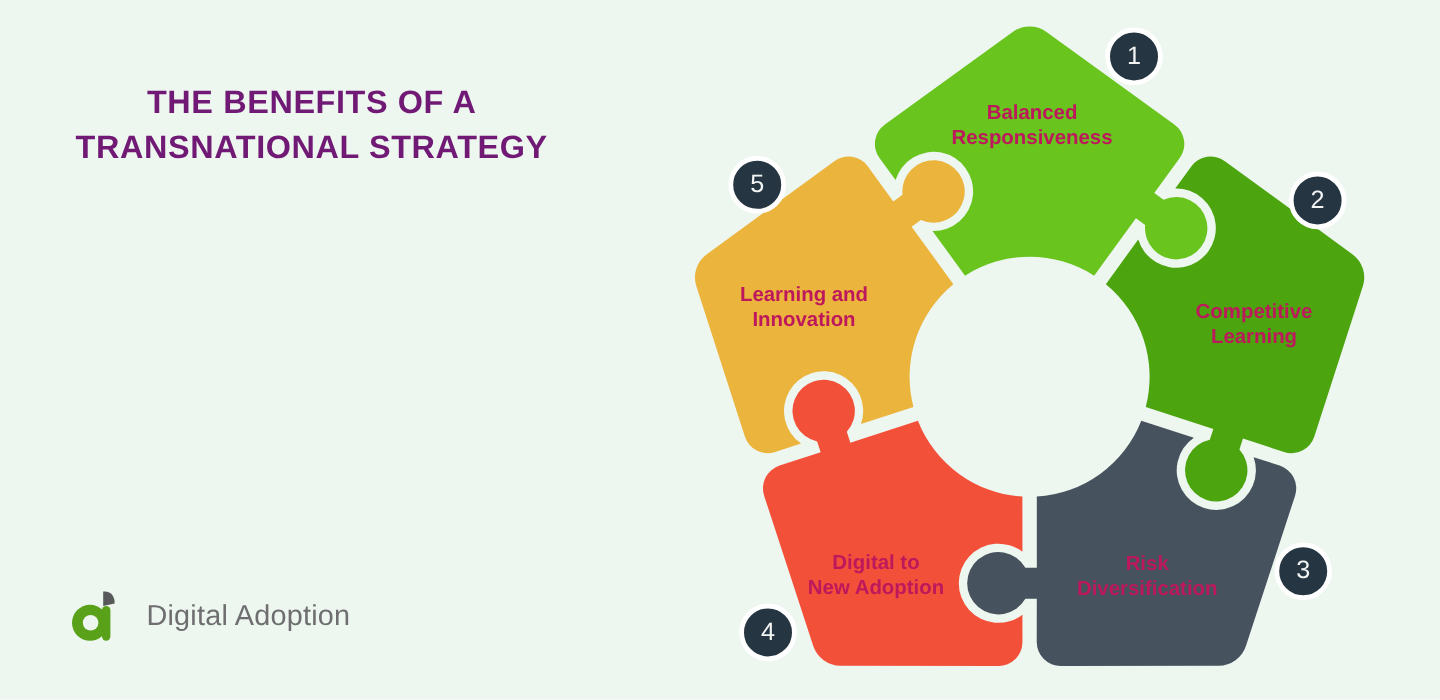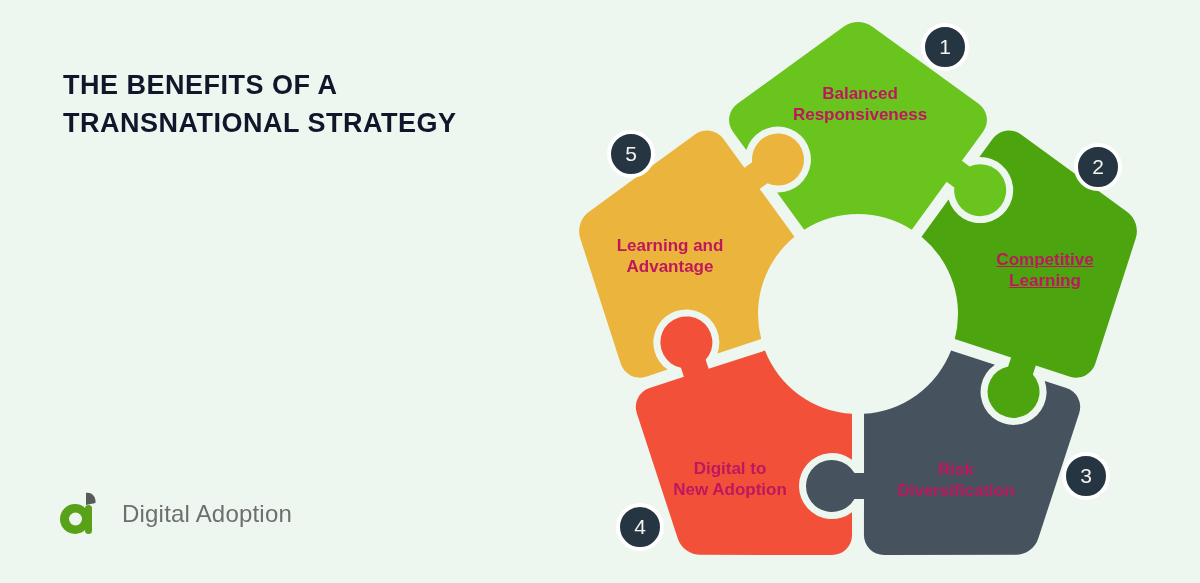--- a/index.html
+++ b/index.html
@@ -43,58 +43,58 @@
     color:#6e6e70;
     font-size:24px;
     letter-spacing:0.2px;
   }
 </style>
 </head>
 <body>
 
 <div class="canvas" style="background: rgb(238, 246, 240);">
 
-  <div class="title" style="color: #0f172a;">
+  <div class="title" style="color: #701a75; text-align: center;">
     <div>THE BENEFITS OF A</div>
     <div>TRANSNATIONAL STRATEGY</div>
   </div>
 
   <svg id="puzzle" width="1200" height="583" viewBox="0 0 1200 583">
       <path d="M -53.8 -84.3 L -80.9 -121.5 A 33 33 0 1 0 -111.7 -163.9 L -125.1 -182.3 A 20 20 0 0 1 -120.6 -210.3 L -14.1 -287.4 A 24 24 0 0 1 14.1 -287.4 L 120.6 -210.3 A 20 20 0 0 1 125.1 -182.3 L 103.9 -153.2 L 111.6 -147.6 A 26 26 0 1 1 96.3 -126.6 L 88.6 -132.2 L 53.8 -84.3 A 100 100 0 0 0 -53.8 -84.3 Z" fill="#69c41e" transform="translate(858 314) rotate(0)"></path>
       <path d="M -53.8 -84.3 L -80.9 -121.5 A 33 33 0 1 0 -111.7 -163.9 L -125.1 -182.3 A 20 20 0 0 1 -120.6 -210.3 L -14.1 -287.4 A 24 24 0 0 1 14.1 -287.4 L 120.6 -210.3 A 20 20 0 0 1 125.1 -182.3 L 103.9 -153.2 L 111.6 -147.6 A 26 26 0 1 1 96.3 -126.6 L 88.6 -132.2 L 53.8 -84.3 A 100 100 0 0 0 -53.8 -84.3 Z" fill="#4ca50f" transform="translate(858 314) rotate(72)"></path>
       <path d="M -53.8 -84.3 L -80.9 -121.5 A 33 33 0 1 0 -111.7 -163.9 L -125.1 -182.3 A 20 20 0 0 1 -120.6 -210.3 L -14.1 -287.4 A 24 24 0 0 1 14.1 -287.4 L 120.6 -210.3 A 20 20 0 0 1 125.1 -182.3 L 103.9 -153.2 L 111.6 -147.6 A 26 26 0 1 1 96.3 -126.6 L 88.6 -132.2 L 53.8 -84.3 A 100 100 0 0 0 -53.8 -84.3 Z" fill="#46535e" transform="translate(858 314) rotate(144)"></path>
       <path d="M -53.8 -84.3 L -80.9 -121.5 A 33 33 0 1 0 -111.7 -163.9 L -125.1 -182.3 A 20 20 0 0 1 -120.6 -210.3 L -14.1 -287.4 A 24 24 0 0 1 14.1 -287.4 L 120.6 -210.3 A 20 20 0 0 1 125.1 -182.3 L 103.9 -153.2 L 111.6 -147.6 A 26 26 0 1 1 96.3 -126.6 L 88.6 -132.2 L 53.8 -84.3 A 100 100 0 0 0 -53.8 -84.3 Z" fill="#f3503a" transform="translate(858 314) rotate(216)"></path>
       <path d="M -53.8 -84.3 L -80.9 -121.5 A 33 33 0 1 0 -111.7 -163.9 L -125.1 -182.3 A 20 20 0 0 1 -120.6 -210.3 L -14.1 -287.4 A 24 24 0 0 1 14.1 -287.4 L 120.6 -210.3 A 20 20 0 0 1 125.1 -182.3 L 103.9 -153.2 L 111.6 -147.6 A 26 26 0 1 1 96.3 -126.6 L 88.6 -132.2 L 53.8 -84.3 A 100 100 0 0 0 -53.8 -84.3 Z" fill="#ebb43c" transform="translate(858 314) rotate(288)"></path>
       <circle cx="858" cy="314" r="97" fill="#eef6f0"></circle>
     </svg>
 
   <div id="overlays">
       <div class="piece-label" style="left: 860px; top: 104px;">
         <div>Balanced</div>
         <div>Responsiveness</div>
       </div>
       <div class="badge" style="left: 945px; top: 47px; background: rgb(37, 53, 65); border-color: rgb(255, 255, 255); color: rgb(242, 244, 244);">1</div>
-      <div class="piece-label" style="left: 1045px; top: 270px; text-decoration: underline;">
+      <div class="piece-label" style="left: 1045px; top: 270px;">
         <div>Competitive</div>
         <div>Learning</div>
       </div>
       <div class="badge" style="left: 1098px; top: 167px; background: rgb(37, 53, 65); border-color: rgb(255, 255, 255); color: rgb(242, 244, 244);">2</div>
       <div class="piece-label" style="left: 956px; top: 480px;">
         <div>Risk</div>
         <div>Diversification</div>
       </div>
       <div class="badge" style="left: 1086px; top: 476px; background: rgb(37, 53, 65); border-color: rgb(255, 255, 255); color: rgb(242, 244, 244);">3</div>
       <div class="piece-label" style="left: 730px; top: 479px;">
         <div>Digital to</div>
         <div>New Adoption</div>
       </div>
       <div class="badge" style="left: 640px; top: 527px; background: rgb(37, 53, 65); border-color: rgb(255, 255, 255); color: rgb(242, 244, 244);">4</div>
       <div class="piece-label" style="left: 670px; top: 256px;">
         <div>Learning and</div>
-        <div>Advantage</div>
+        <div>Innovation</div>
       </div>
       <div class="badge" style="left: 631px; top: 154px; background: rgb(37, 53, 65); border-color: rgb(255, 255, 255); color: rgb(242, 244, 244);">5</div>
     </div>
 
   <div class="logo">
     <svg width="42" height="46" viewBox="0 0 42 46">
       <circle id="logoCircle" cx="17" cy="28" r="15" fill="#58a118"></circle>
       <circle id="logoCounter" cx="17.5" cy="28" r="6.5" fill="#eef6f0"></circle>
       <rect id="logoStem" x="27" y="14" width="7" height="29" rx="3.5" fill="#58a118"></rect>
       <path id="logoSail" d="M 28 2 C 34 1 38 6 37.5 12 L 28 14 Z" fill="#58595b"></path>

